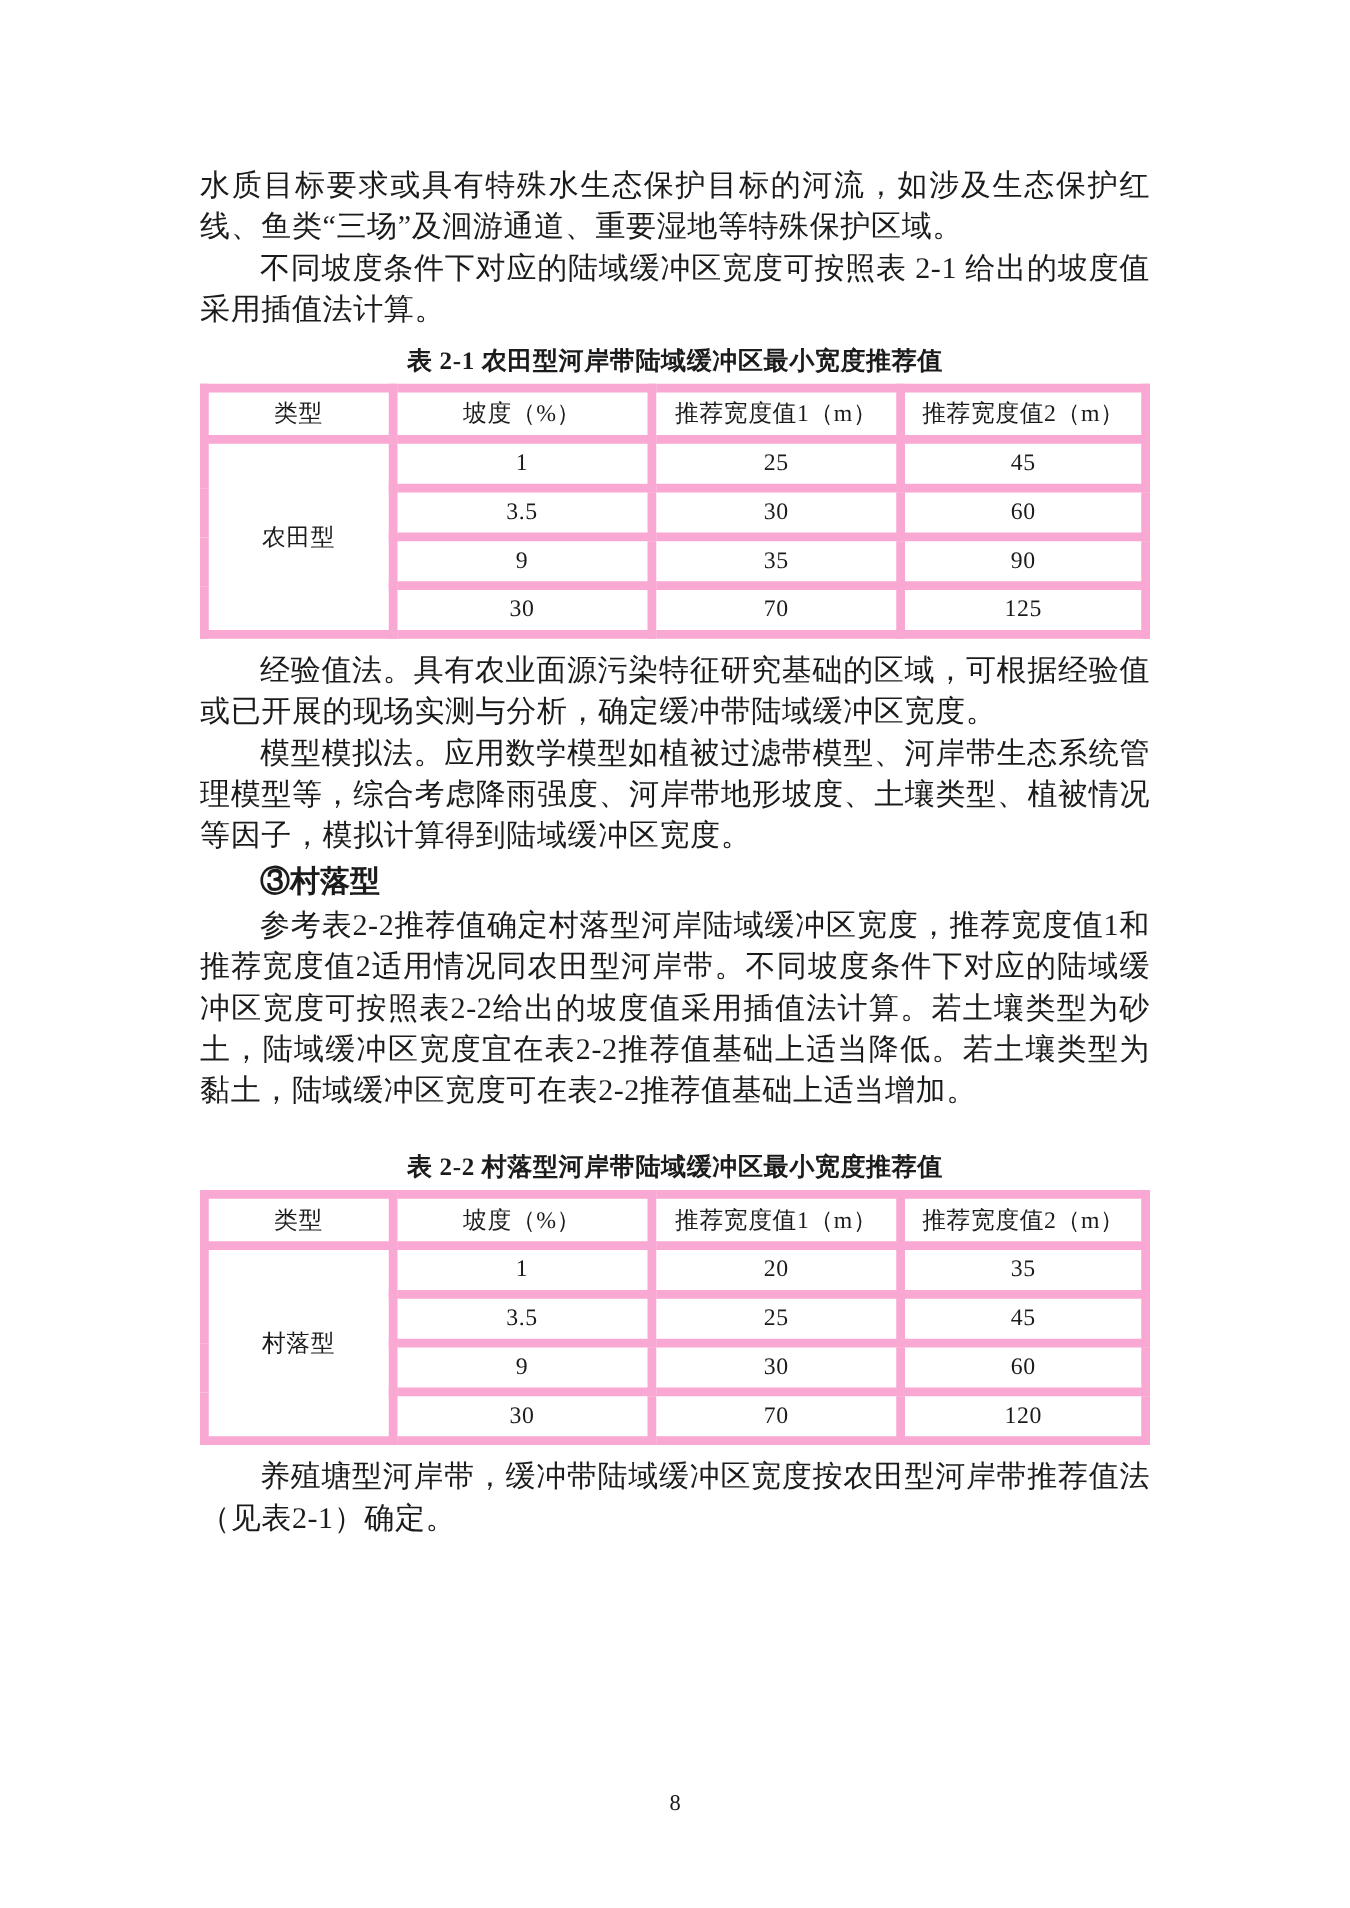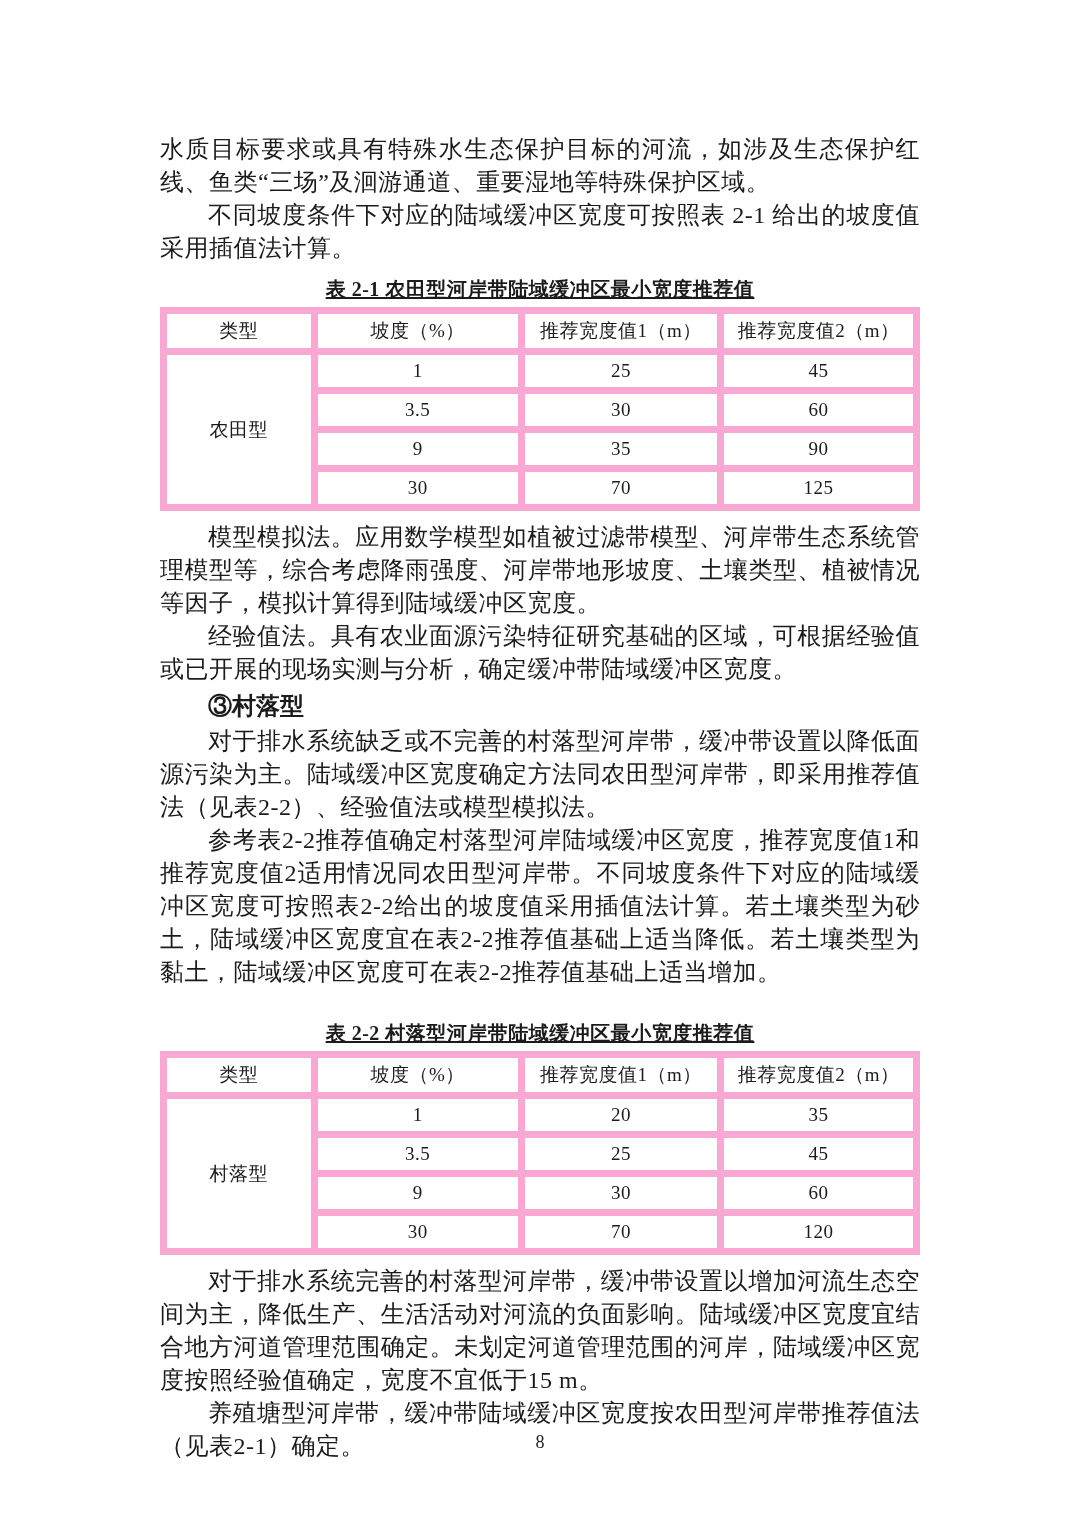--- a/index.html
+++ b/index.html
@@ -38,21 +38,20 @@
     text-indent: 2em;
     margin: 4px 0 2px 0;
   }
   .tbl-title {
     text-align: center;
     font-weight: bold;
     font-size: 20px;
     line-height: 28px;
     margin: 10px 0 4px 0;
     letter-spacing: 0.5px;
-    text-decoration: underline;
   }
   table.data-table {
     width: 100%;
     border-collapse: collapse;
     border: 2.5px solid #222222;
     table-layout: fixed;
     margin-bottom: 10px;
   }
   table.data-table th,
   table.data-table td {
@@ -118,25 +117,24 @@
         <td>90</td>
       </tr>
       <tr>
         <td>30</td>
         <td>70</td>
         <td>125</td>
       </tr>
     </tbody>
   </table>
 
+  <p class="body-text indent">经验值法。具有农业面源污染特征研究基础的区域，可根据经验值或已开展的现场实测与分析，确定缓冲带陆域缓冲区宽度。</p>
   <p class="body-text indent">模型模拟法。应用数学模型如植被过滤带模型、河岸带生态系统管理模型等，综合考虑降雨强度、河岸带地形坡度、土壤类型、植被情况等因子，模拟计算得到陆域缓冲区宽度。</p>
-  <p class="body-text indent">经验值法。具有农业面源污染特征研究基础的区域，可根据经验值或已开展的现场实测与分析，确定缓冲带陆域缓冲区宽度。</p>
 
   <div class="sec-heading">③村落型</div>
-  <p class="body-text indent">对于排水系统缺乏或不完善的村落型河岸带，缓冲带设置以降低面源污染为主。陆域缓冲区宽度确定方法同农田型河岸带，即采用推荐值法（见表2-2）、经验值法或模型模拟法。</p>
   <p class="body-text indent">参考表2-2推荐值确定村落型河岸陆域缓冲区宽度，推荐宽度值1和推荐宽度值2适用情况同农田型河岸带。不同坡度条件下对应的陆域缓冲区宽度可按照表2-2给出的坡度值采用插值法计算。若土壤类型为砂土，陆域缓冲区宽度宜在表2-2推荐值基础上适当降低。若土壤类型为黏土，陆域缓冲区宽度可在表2-2推荐值基础上适当增加。</p>
 
   <div class="tbl-title" style="margin-top:30px;">表 2-2 村落型河岸带陆域缓冲区最小宽度推荐值</div>
   <table class="data-table">
     <colgroup>
       <col style="width:20%">
       <col style="width:27.5%">
       <col style="width:26.5%">
       <col style="width:26%">
     </colgroup>
@@ -166,18 +164,17 @@
         <td>60</td>
       </tr>
       <tr>
         <td>30</td>
         <td>70</td>
         <td>120</td>
       </tr>
     </tbody>
   </table>
 
-  <p class="body-text indent">对于排水系统完善的村落型河岸带，缓冲带设置以增加河流生态空间为主，降低生产、生活活动对河流的负面影响。陆域缓冲区宽度宜结合地方河道管理范围确定。未划定河道管理范围的河岸，陆域缓冲区宽度按照经验值确定，宽度不宜低于15 m。</p>
 
   <p class="body-text indent">养殖塘型河岸带，缓冲带陆域缓冲区宽度按农田型河岸带推荐值法（见表2-1）确定。</p>
 
   <div class="page-number">8</div>
 </div>
 
 </body></html>

